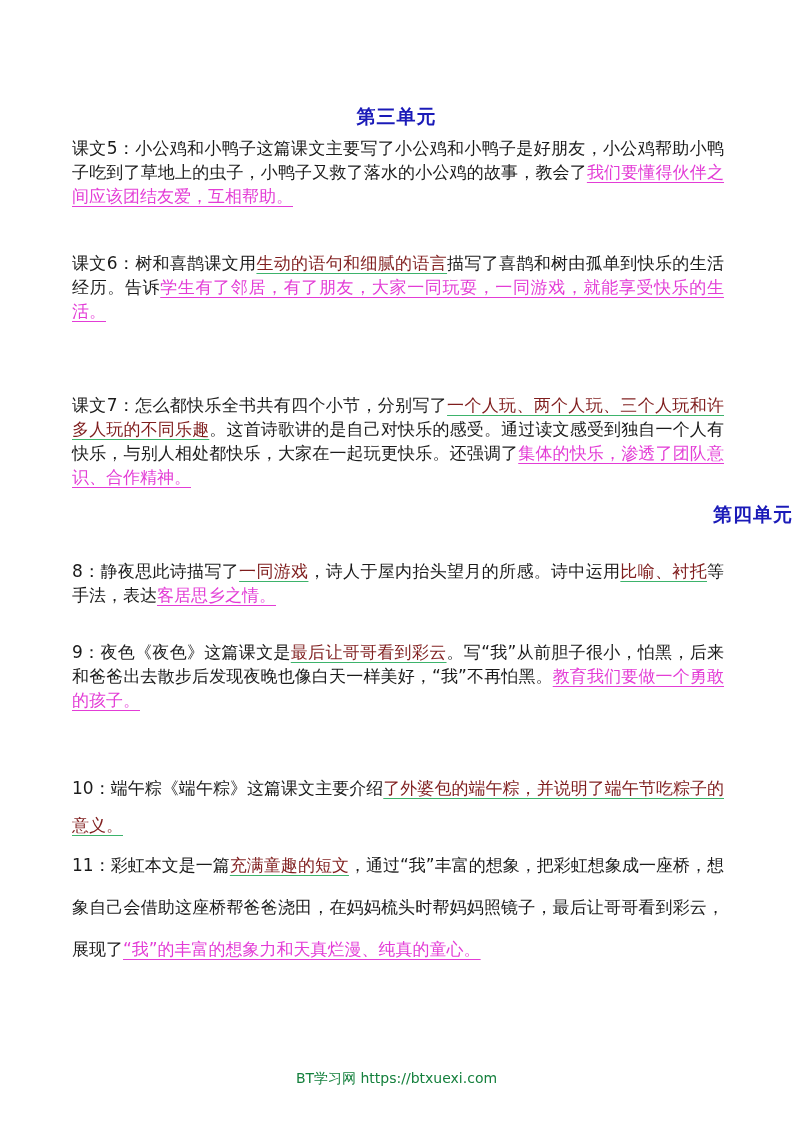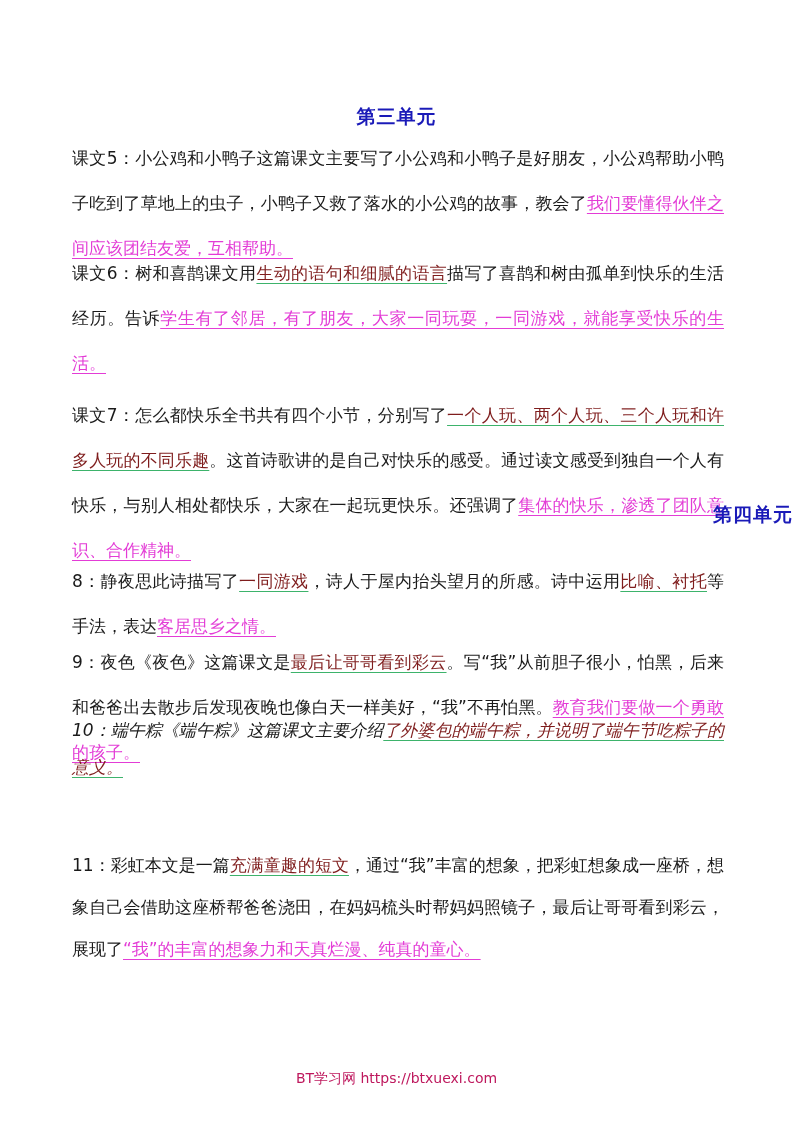--- a/index.html
+++ b/index.html
@@ -3,29 +3,29 @@
 <meta charset="utf-8">
 <style>
   html, body { margin: 0; padding: 0; background: #ffffff; }
   body { width: 793px; height: 1122px; position: relative; overflow: hidden;
          font-family: "DejaVu Sans", "Liberation Sans", sans-serif; color: #1a1a1a; }
   .page { position: absolute; left: 0; top: 0; width: 660px; height: 1122px; }
   .unit-title { position: absolute; left: 0; width: 793px; text-align: center;
                 font-weight: bold; font-size: 19px; color: #1a1ab8; letter-spacing: 1px; }
   .para { position: absolute; left: 72px; width: 652px; font-size: 17px;
           text-align: justify; text-align-last: left; }
-  .para.p-tight { line-height: 45px; }
+  .para.p-tight { line-height: 24px; }
   .para.p-loose { line-height: 42px; }
   .para.p-mid { line-height: 36.5px; }
   .g { color: #7f1d1d; text-decoration: underline; text-decoration-color: #3db36b;
        text-underline-offset: 4px; text-decoration-thickness: 1px; }
   .m { color: #e33cd6; text-decoration: underline; text-decoration-color: #e33cd6;
        text-underline-offset: 4px; text-decoration-thickness: 1px; }
   .footer { position: absolute; left: 0; width: 793px; top: 1070px; text-align: center;
-            font-size: 14px; color: #be185d; }
+            font-size: 14px; color: #15803d; }
 </style>
 </head>
 <body>
 
 <div class="page">
 
   <div class="unit-title" style="top:104px;">第三单元</div>
 
   <div class="para p-tight" style="top:136px;">
     <span>课文5：小公鸡和小鸭子这篇课文主要写了小公鸡和小鸭子是好朋友，小公鸡帮助小鸭子吃到了草地上的虫子，小鸭子又救了落水的小公鸡的故事，教会了</span><span class="m">我们要懂得伙伴之间应该团结友爱，互相帮助。</span>
@@ -42,21 +42,21 @@
   <div class="unit-title" style="top:502px;text-align:right;">第四单元</div>
 
   <div class="para p-tight" style="top:559px;">
     <span>8：静夜思此诗描写了</span><span class="g">一同游戏</span><span>，诗人于屋内抬头望月的所感。诗中运用</span><span class="g">比喻、衬托</span><span>等手法，表达</span><span class="m">客居思乡之情。</span>
   </div>
 
   <div class="para p-tight" style="top:640px;">
     <span>9：夜色《夜色》这篇课文是</span><span class="g">最后让哥哥看到彩云</span><span>。写“我”从前胆子很小，怕黑，后来和爸爸出去散步后发现夜晚也像白天一样美好，“我”不再怕黑。</span><span class="m">教育我们要做一个勇敢的孩子。</span>
   </div>
 
-  <div class="para p-mid" style="top:712px;font-style:italic;">
+  <div class="para p-mid" style="top:770px;">
     <span>10：端午粽《端午粽》这篇课文主要介绍</span><span class="g">了外婆包的端午粽，并说明了端午节吃粽子的意义。</span>
   </div>
 
   <div class="para p-loose" style="top:844px;">
     <span>11：彩虹本文是一篇</span><span class="g">充满童趣的短文</span><span>，通过“我”丰富的想象，把彩虹想象成一座桥，想象自己会借助这座桥帮爸爸浇田，在妈妈梳头时帮妈妈照镜子，最后让哥哥看到彩云，展现了</span><span class="m">“我”的丰富的想象力和天真烂漫、纯真的童心。</span>
   </div>
 
   <div class="footer">BT学习网 https://btxuexi.com</div>
 </div>
 

